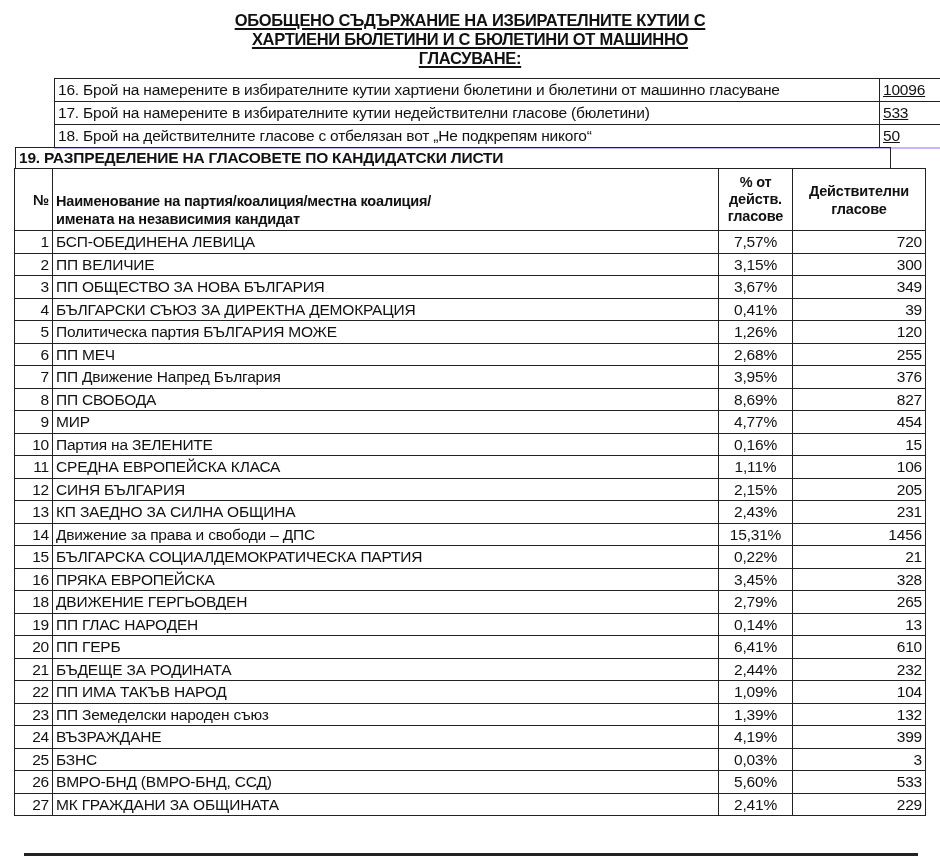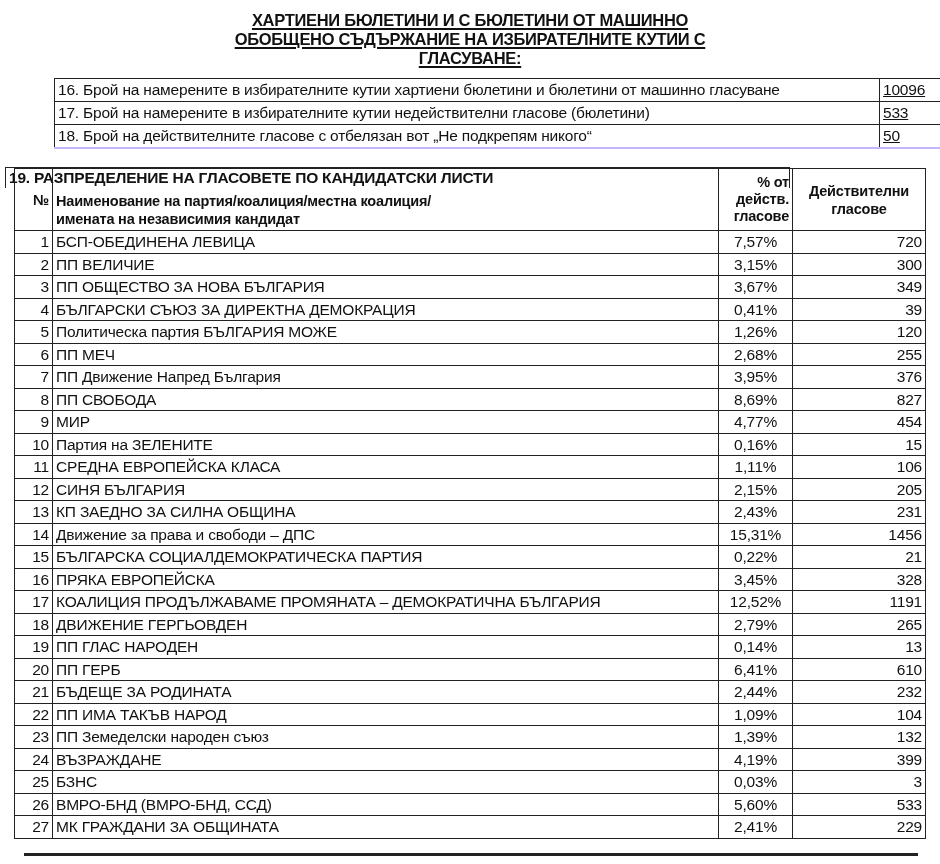--- a/index.html
+++ b/index.html
@@ -11,45 +11,45 @@
 
   table { border-collapse: collapse; position: absolute; table-layout: fixed; }
   td { border: 1px solid #222; padding: 0 3px; font-size: 15.5px; white-space: nowrap; overflow: hidden;
        letter-spacing: -0.2px; }
 
   #summary { left: 14px; top: 78px; width: 911px; margin-left: 40px; }
   #summary td { height: 22px; line-height: 22px; }
   #summary td.val { text-align: left; width: 78px; text-decoration: underline; }
   #summary tr.last td { border-bottom: 2px solid #c4b5fd; }
 
-  #section { left: 5px; top: 147px; width: 785px; margin-top: 20px; }
+  #section { left: 15px; top: 147px; width: 876px; }
   #section td { height: 20px; line-height: 20px; font-weight: bold; font-size: 15.5px; border-bottom: none; }
 
   #results { left: 14px; top: 168px; width: 911px; }
   #results td { height: 21.5px; line-height: 21.5px; }
   #results col.c-no { width: 38px; }
   #results col.c-name { width: 666px; }
   #results col.c-pct { width: 74px; }
   #results col.c-votes { width: 133px; }
   #results thead td { font-weight: bold; font-size: 14.5px; line-height: 18px; height: 59px; vertical-align: middle; }
   #results thead td.h-name { vertical-align: bottom; padding-bottom: 2px; }
-  #results thead td.h-pct { text-align: right; line-height: 17px; }
+  #results thead td.h-pct { text-align: center; line-height: 17px; }
   #results thead td.h-votes { text-align: center; }
   #results td.no { text-align: right; }
   #results td.pct { text-align: center; }
   #results td.votes { text-align: right; }
 
   .bottom-rule { position: absolute; left: 24px; top: 853px; width: 894px; height: 3px; background: #222; }
 </style>
 </head>
 <body>
 
 <div class="title">
+  <div><span>ОБОБЩЕНО СЪДЪРЖАНИЕ НА ИЗБИРАТЕЛНИТЕ КУТИИ С</span></div>
   <div><span>ХАРТИЕНИ БЮЛЕТИНИ И С БЮЛЕТИНИ ОТ МАШИННО</span></div>
-  <div><span>ОБОБЩЕНО СЪДЪРЖАНИЕ НА ИЗБИРАТЕЛНИТЕ КУТИИ С</span></div>
   <div><span>ГЛАСУВАНЕ:</span></div>
 </div>
 
 <table id="summary">
   <tbody>
     <tr>
       <td>16. Брой на намерените в избирателните кутии хартиени бюлетини и бюлетини от машинно гласуване</td>
       <td class="val">10096</td>
     </tr>
     <tr>
@@ -187,26 +187,20 @@
         <td class="pct">0,22%</td>
         <td class="votes">21</td>
       </tr>
       <tr>
         <td class="no">16</td>
         <td class="name">ПРЯКА ЕВРОПЕЙСКА</td>
         <td class="pct">3,45%</td>
         <td class="votes">328</td>
       </tr>
       <tr>
-        <td class="no">17</td>
-        <td class="name">КОАЛИЦИЯ ПРОДЪЛЖАВАМЕ ПРОМЯНАТА – ДЕМОКРАТИЧНА БЪЛГАРИЯ</td>
-        <td class="pct">12,52%</td>
-        <td class="votes">1191</td>
-      </tr>
-      <tr>
         <td class="no">18</td>
         <td class="name">ДВИЖЕНИЕ ГЕРГЬОВДЕН</td>
         <td class="pct">2,79%</td>
         <td class="votes">265</td>
       </tr>
       <tr>
         <td class="no">19</td>
         <td class="name">ПП ГЛАС НАРОДЕН</td>
         <td class="pct">0,14%</td>
         <td class="votes">13</td>

